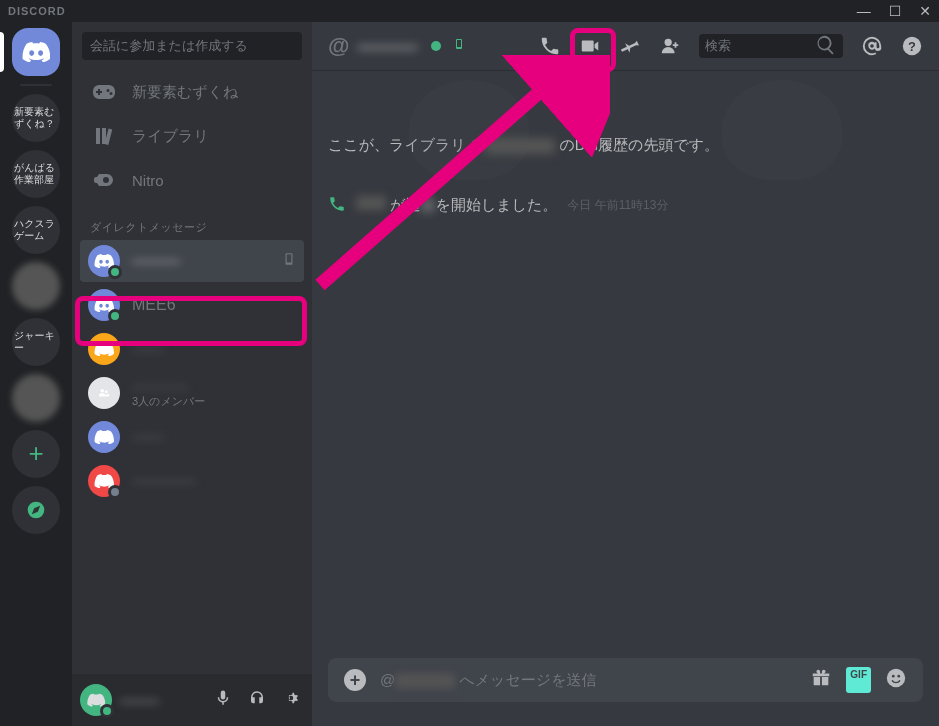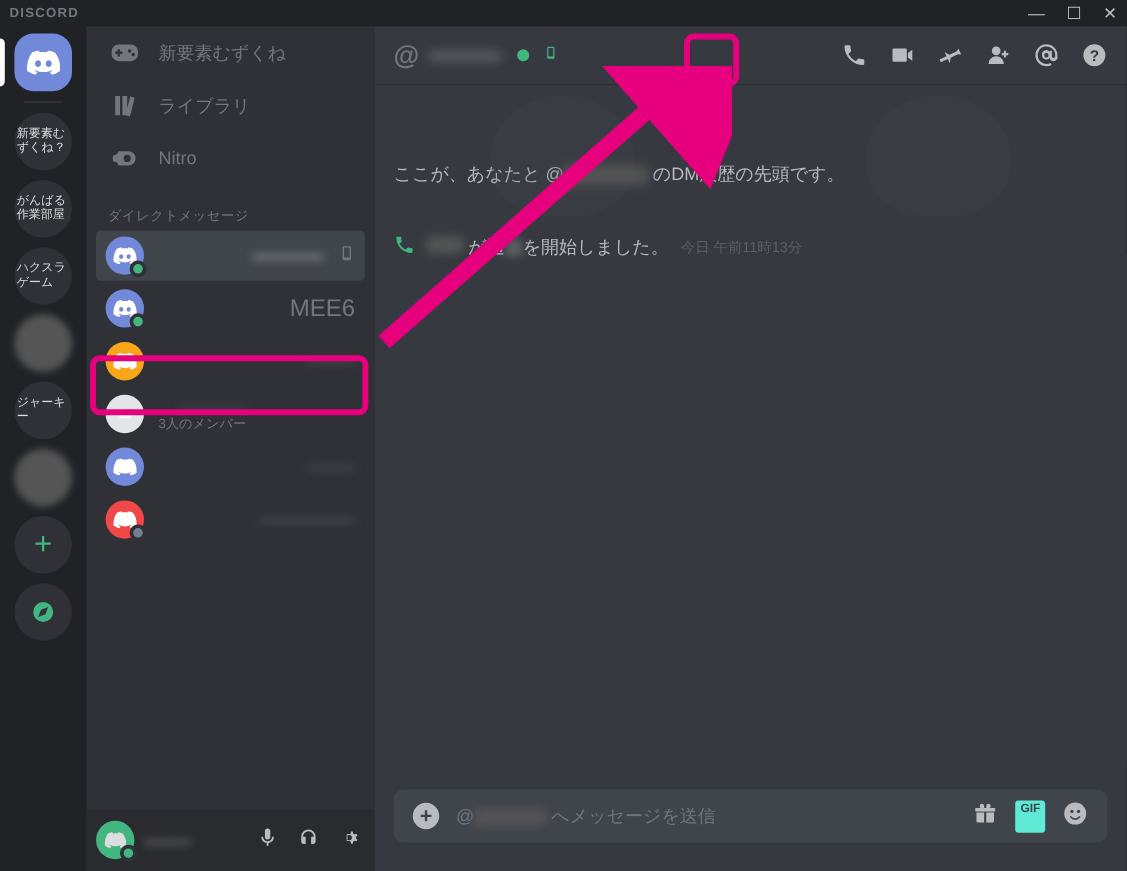--- a/index.html
+++ b/index.html
@@ -33,21 +33,21 @@
 .dm-item { height: 42px; display: flex; align-items: center; padding: 0 8px; gap: 12px; color: #72767d; cursor: pointer; border-radius: 4px; margin: 1px 8px; position: relative; }
 .dm-item.selected { background: #40444b; color: #fff; }
 .dm-avatar { width: 32px; height: 32px; border-radius: 50%; background: #7289da; display: flex; align-items: center; justify-content: center; position: relative; flex-shrink: 0; }
 .dm-avatar svg { width: 20px; height: 14px; fill: #fff; }
 .dm-avatar.orange { background: #faa61a; }
 .dm-avatar.red { background: #f04747; }
 .dm-avatar.group { background: #e3e5e8; }
 .status-dot { position: absolute; bottom: -2px; right: -2px; width: 14px; height: 14px; border-radius: 50%; border: 3px solid #2f3136; }
 .status-dot.online { background: #43b581; }
 .status-dot.offline { background: #747f8d; }
-.dm-name { font-size: 20px; flex: 1; text-align: right; }
+.dm-name { font-size: 16px; flex: 1; }
 .dm-name.blur { filter: blur(4px); }
 .dm-sub { font-size: 11px; color: #72767d; }
 .mobile-icon { color: #72767d; }
 
 .user-panel { height: 52px; background: #292b2f; display: flex; align-items: center; padding: 0 8px; gap: 8px; margin-top: auto; }
 .user-panel .dm-avatar { background: #43b581; }
 .user-panel .uname { font-size: 13px; color: #fff; flex: 1; filter: blur(4px); }
 .user-panel .ctrl { color: #b9bbbe; cursor: pointer; padding: 4px; }
 .user-panel svg { width: 18px; height: 18px; fill: currentColor; }
 
@@ -119,20 +119,23 @@
     <div class="server-round blur"></div>
     <div class="server-round add">+</div>
     <div class="server-round search">
       <svg viewBox="0 0 24 24" width="20" height="20">
           <path fill="#43b581" d="M12 2a10 10 0 100 20 10 10 0 000-20zm2.2 12.2L7 17l2.8-7.2L17 7l-2.8 7.2z"></path>
         </svg>
     </div>
   </div>
 
   <div class="channels">
+    <div class="search-box">
+      <span>会話に参加または作成する</span>
+    </div>
 
     <div class="nav-item">
       <svg viewBox="0 0 24 24">
           <path d="M6 9h2v2h2v2H8v2H6v-2H4v-2h2V9zm10 0a1.5 1.5 0 110 3 1.5 1.5 0 010-3zm3 3a1.5 1.5 0 110 3 1.5 1.5 0 010-3zM17 5H7a6 6 0 00-6 6v2a6 6 0 006 6h10a6 6 0 006-6v-2a6 6 0 00-6-6z"></path>
         </svg>
       <span>新要素むずくね</span>
     </div>
     <div class="nav-item">
       <svg viewBox="0 0 24 24">
           <path d="M4 4h4v16H4V4zm6 0h4v16h-4V4zm6.5.5l3.8 1-4 15.5-3.8-1 4-15.5z"></path>
@@ -261,41 +264,47 @@
         <span class="hicon">
             <svg viewBox="0 0 24 24">
               <path d="M16 3l5 5-3 1-5 5 1 5-3-3-5 5-2-2 5-5-3-3 5 1 5-5 1-3z" transform="rotate(20 12 12)"></path>
             </svg>
           </span>
         <span class="hicon">
             <svg viewBox="0 0 24 24">
               <path d="M10 12a4 4 0 100-8 4 4 0 000 8zm-7 8a7 7 0 0114 0H3zm16-10h2v2h-2v2h-2v-2h-2v-2h2V8h2v2z"></path>
             </svg>
           </span>
+        <div class="header-search">
+          <span>検索</span>
+          <span class="mag"><svg viewBox="0 0 24 24" width="14" height="14" fill="currentColor">
+                <path d="M10 2a8 8 0 015.3 13.9l5 5-1.4 1.4-5-5A8 8 0 1110 2zm0 2a6 6 0 100 12 6 6 0 000-12z"></path>
+              </svg></span>
+        </div>
         <span class="hicon">
             <svg viewBox="0 0 24 24">
               <path d="M12 2a10 10 0 100 20c1.7 0 3.3-.4 4.7-1.2l-1-1.7A8 8 0 1120 12v1a1.5 1.5 0 01-3 0V8h-2v.8A4 4 0 008 12a4 4 0 007 2.6A3.5 3.5 0 0022 13v-1A10 10 0 0012 2zm0 8a2 2 0 110 4 2 2 0 010-4z"></path>
             </svg>
           </span>
         <span class="hicon">
             <svg viewBox="0 0 24 24">
               <circle cx="12" cy="12" r="10"></circle>
               <text x="12" y="17" text-anchor="middle" font-size="14" fill="#36393f" font-weight="700">?</text>
             </svg>
           </span>
       </div>
     </div>
 
     <div class="chat-body">
       <div class="wumpus-bg">
         <div class="shape"></div>
         <div class="shape" style="transform:scaleX(-1)"></div>
       </div>
       <div class="dm-start">
-        <span>ここが、あなたと</span>
+        <span>ここが、ライブラリ</span>
         <span> @</span><span class="blur-name"></span><span> </span>
         <span>のDM履歴の先頭です。</span>
       </div>
       <div class="call-line">
         <span class="phone-icon">
           <svg viewBox="0 0 24 24" width="18" height="18" fill="currentColor">
               <path d="M6.6 10.8a15 15 0 006.6 6.6l2.2-2.2a1 1 0 011-.2 11 11 0 003.6.6 1 1 0 011 1V20a1 1 0 01-1 1A17 17 0 013 4a1 1 0 011-1h3.4a1 1 0 011 1 11 11 0 00.6 3.6 1 1 0 01-.2 1l-2.2 2.2z"></path>
             </svg>
         </span>
         <span class="call-text" style="color:#b9bbbe">

